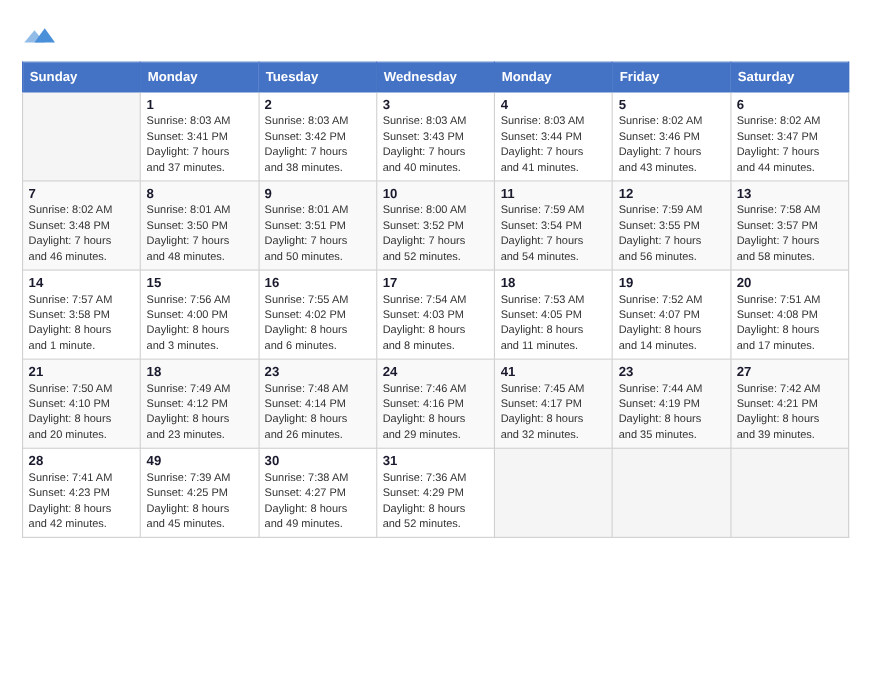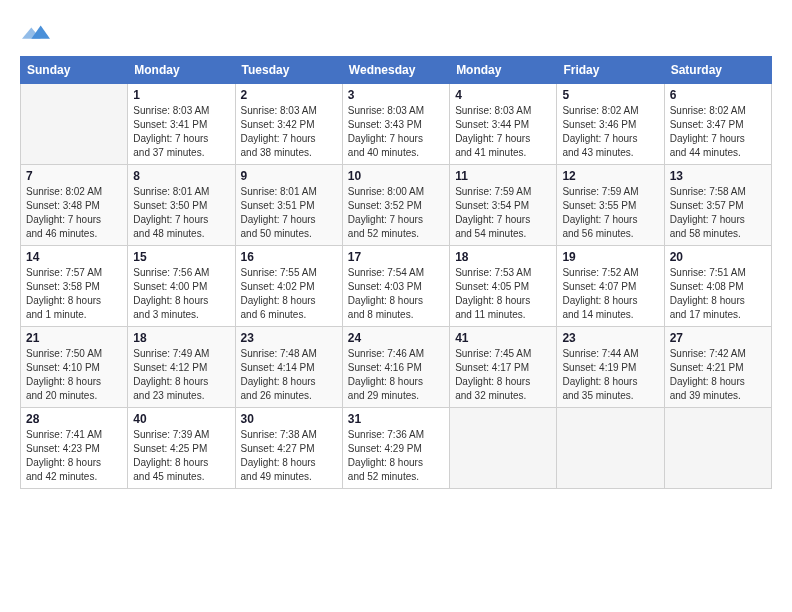--- a/index.html
+++ b/index.html
@@ -239,21 +239,21 @@
           <span class="day-number">27</span>
           <div class="day-info">Sunrise: 7:42 AM<br>Sunset: 4:21 PM<br>Daylight: 8 hours<br>and 39 minutes.</div>
         </td>
       </tr>
       <tr>
         <td>
           <span class="day-number">28</span>
           <div class="day-info">Sunrise: 7:41 AM<br>Sunset: 4:23 PM<br>Daylight: 8 hours<br>and 42 minutes.</div>
         </td>
         <td>
-          <span class="day-number">40</span>
+          <span class="day-number">49</span>
           <div class="day-info">Sunrise: 7:39 AM<br>Sunset: 4:25 PM<br>Daylight: 8 hours<br>and 45 minutes.</div>
         </td>
         <td>
           <span class="day-number">30</span>
           <div class="day-info">Sunrise: 7:38 AM<br>Sunset: 4:27 PM<br>Daylight: 8 hours<br>and 49 minutes.</div>
         </td>
         <td>
           <span class="day-number">31</span>
           <div class="day-info">Sunrise: 7:36 AM<br>Sunset: 4:29 PM<br>Daylight: 8 hours<br>and 52 minutes.</div>
         </td>

